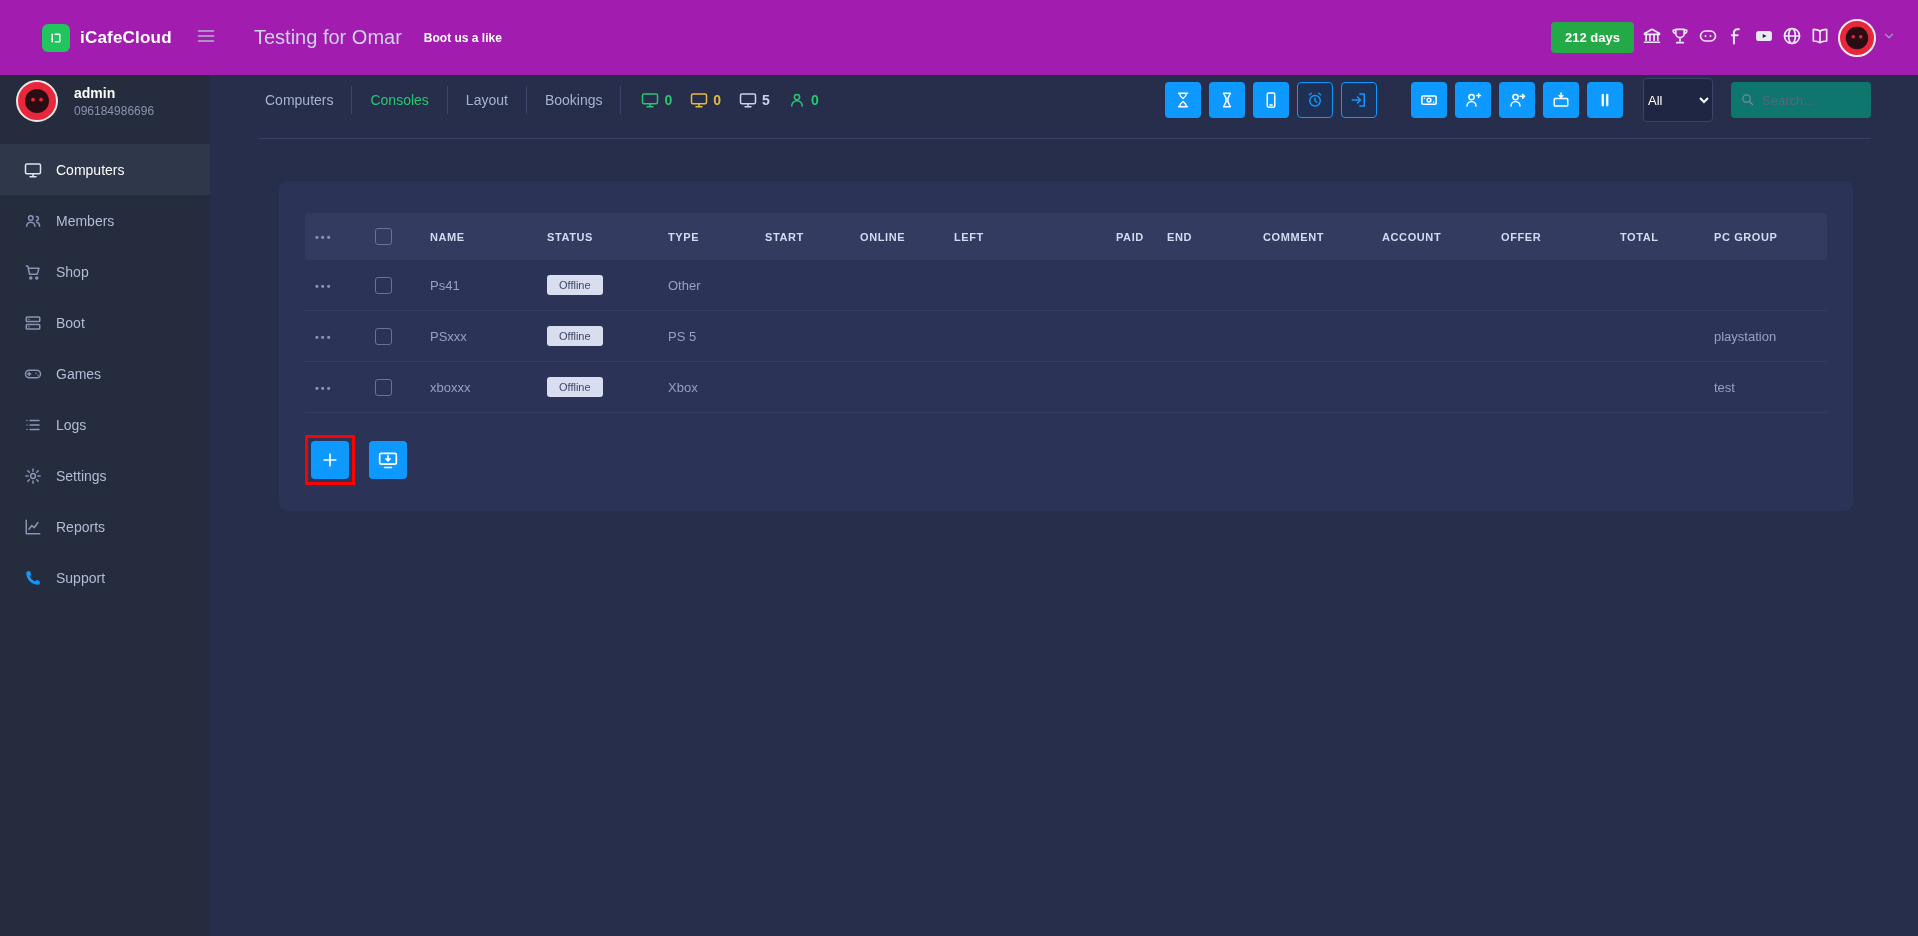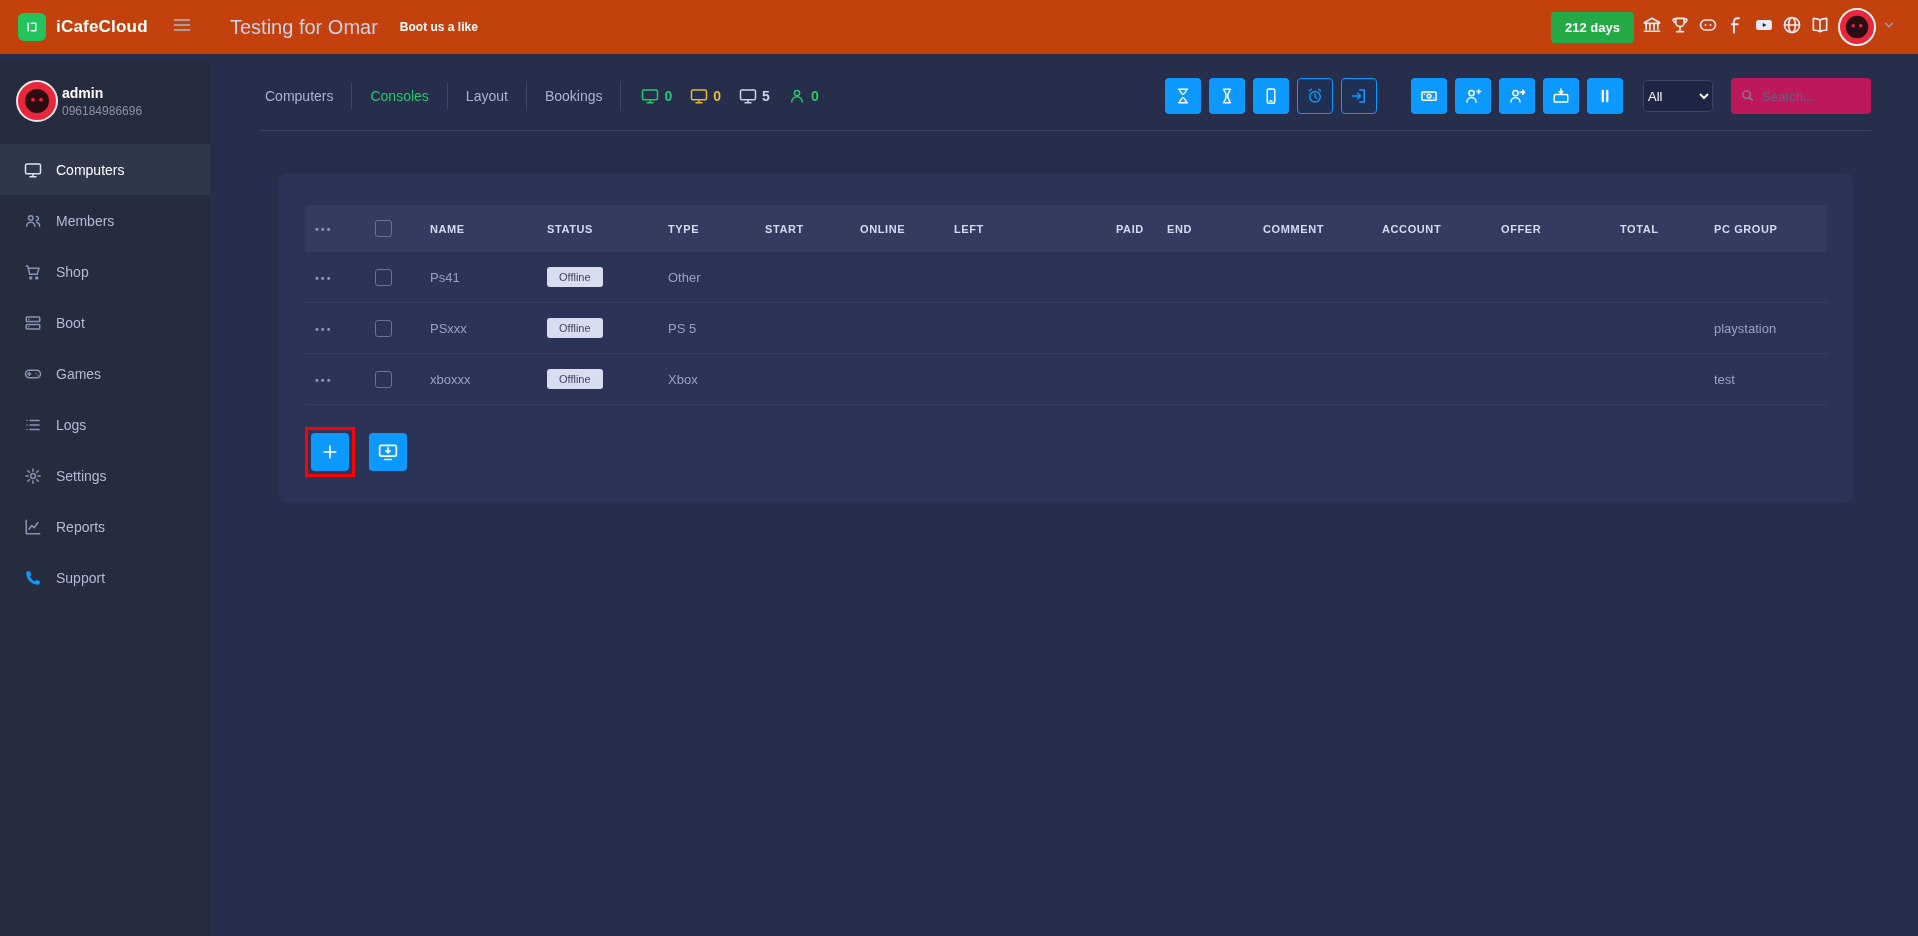--- a/index.html
+++ b/index.html
@@ -3,42 +3,42 @@
 <meta charset="utf-8">
 <style>
   * { margin:0; padding:0; box-sizing:border-box; }
   html,body { width:1918px; height:936px; overflow:hidden; background:#262e4b;
     font-family:"Liberation Sans", sans-serif; }
 
   .ic { width:18px; height:18px; display:block; }
   svg { stroke:currentColor; fill:none; stroke-width:2; stroke-linecap:round; stroke-linejoin:round; }
 
   
-  .header { position:absolute; top:0; left:0; width:100%; height:54px; background:#c2410c;
-    display:flex; align-items:center; z-index:20; }
+  .header { position:absolute; top:0; left:0; width:100%; height:75px; background:#a21caf;
+    display:flex; align-items:center; z-index:20;padding-left:24px; }
   .logo-section { width:210px; height:100%; display:flex; align-items:center; padding:0 18px 0 18px; gap:10px; }
   .logo-icon { width:28px; height:28px; border-radius:6px; background:#21c45d; display:flex;
     align-items:center; justify-content:center; color:#fff; flex:0 0 auto; }
   .logo-text { color:#ffffff; font-size:17px; font-weight:700; letter-spacing:.2px; }
   .hamburger { margin-left:auto; color:#aeb6cf; cursor:pointer; }
   .page-title { margin-left:20px; color:#cdd3e8; font-size:20px; font-weight:400; }
   .like-label { margin-left:22px; color:#ffffff; font-size:12px; font-weight:700; }
   .header-right { margin-left:auto; display:flex; align-items:center; gap:8px; padding-right:22px; }
   .days-badge { background:#24a947; color:#fff; font-size:13px; font-weight:700;
     padding:8px 14px; border-radius:4px; }
   .hicon { color:#e8ebf5; cursor:pointer; }
   .hicon svg { width:20px; height:20px; }
   .avatar-wrap { display:flex; align-items:center; gap:6px; cursor:pointer; }
   .avatar { width:38px; height:38px; border-radius:50%; background:#e8273c; border:2px solid #f0f0f0;
     display:flex; align-items:center; justify-content:center; overflow:hidden; }
   .chev { color:#9aa2bd; }
 
   
   .sidebar { position:absolute; top:62px; left:0; width:210px; bottom:0; background:#252c3e; z-index:10; }
-  .user-block { display:flex; align-items:center; gap:4px; padding:18px 16px 16px 16px; }
+  .user-block { display:flex; align-items:center; gap:16px; padding:18px 16px 16px 16px; }
   .user-avatar { width:42px; height:42px; border-radius:50%; background:#e8273c; border:2px solid #e8e8e8;
     display:flex; align-items:center; justify-content:center; overflow:hidden; flex:0 0 auto; }
   .user-name { color:#ffffff; font-size:14px; font-weight:700; }
   .user-phone { color:#8a92ad; font-size:12px; margin-top:3px; }
   .menu { margin-top:6px; }
   .menu-item { height:51px; display:flex; align-items:center; gap:14px; padding-left:24px;
     color:#b3bbd6; font-size:14px; cursor:pointer; }
   .menu-item .mico { color:#8a93b2; }
   .menu-item.active { background:#2f374b; color:#ffffff; }
   .menu-item.active .mico { color:#dfe3f0; }
@@ -56,25 +56,25 @@
   .counter { display:flex; align-items:center; gap:5px; font-size:14px; font-weight:700; }
   .counter svg { width:18px; height:18px; }
   .c-green { color:#28c76f; } .c-orange { color:#e7b93c; } .c-white { color:#cdd3e8; }
 
   .toolbar { margin-left:auto; display:flex; align-items:center; gap:8px; }
   .tbtn { width:36px; height:36px; border-radius:4px; background:#0d99ff; color:#fff;
     display:flex; align-items:center; justify-content:center; cursor:pointer; border:none; }
   .tbtn svg { width:18px; height:18px; }
   .tbtn.outline { background:#203055; border:1px solid #0d99ff; color:#0d99ff; }
   .tspacer { width:18px; }
-  .filter-select { height:32px; min-width:70px; background:#1f2643; color:#ffffff; border:1px solid #3c4368;
+  .filter-select { height:44px; min-width:70px; background:#1f2643; color:#ffffff; border:1px solid #3c4368;
     border-radius:4px; font-size:13px; padding:0 0; margin-left:12px; }
   .search-box { position:relative; margin-left:10px; }
   .search-box svg { position:absolute; left:9px; top:10px; width:15px; height:15px; color:#7c849f; }
-  .search-input { width:140px; height:36px; background:#be185d; border:none; border-radius:4px;
+  .search-input { width:140px; height:36px; background:#0f766e; border:none; border-radius:4px;
     color:#c7cde4; font-size:13px; padding:0 10px 0 31px; outline:none; }
   .search-input::placeholder { color:#5c6480; }
 
   
   .card { margin:42px 18px 0 20px; background:#2b3356; border-radius:8px; padding:32px 26px 26px 26px; }
   table { width:100%; border-collapse:collapse; table-layout:fixed; }
   thead th { background:#333c60; color:#d4daf0; font-size:11px; font-weight:700; letter-spacing:.6px;
     text-align:left; padding:15px 10px; text-transform:uppercase; }
   thead th:first-child { border-radius:4px 0 0 4px; }
   thead th:last-child { border-radius:0 4px 4px 0; }

